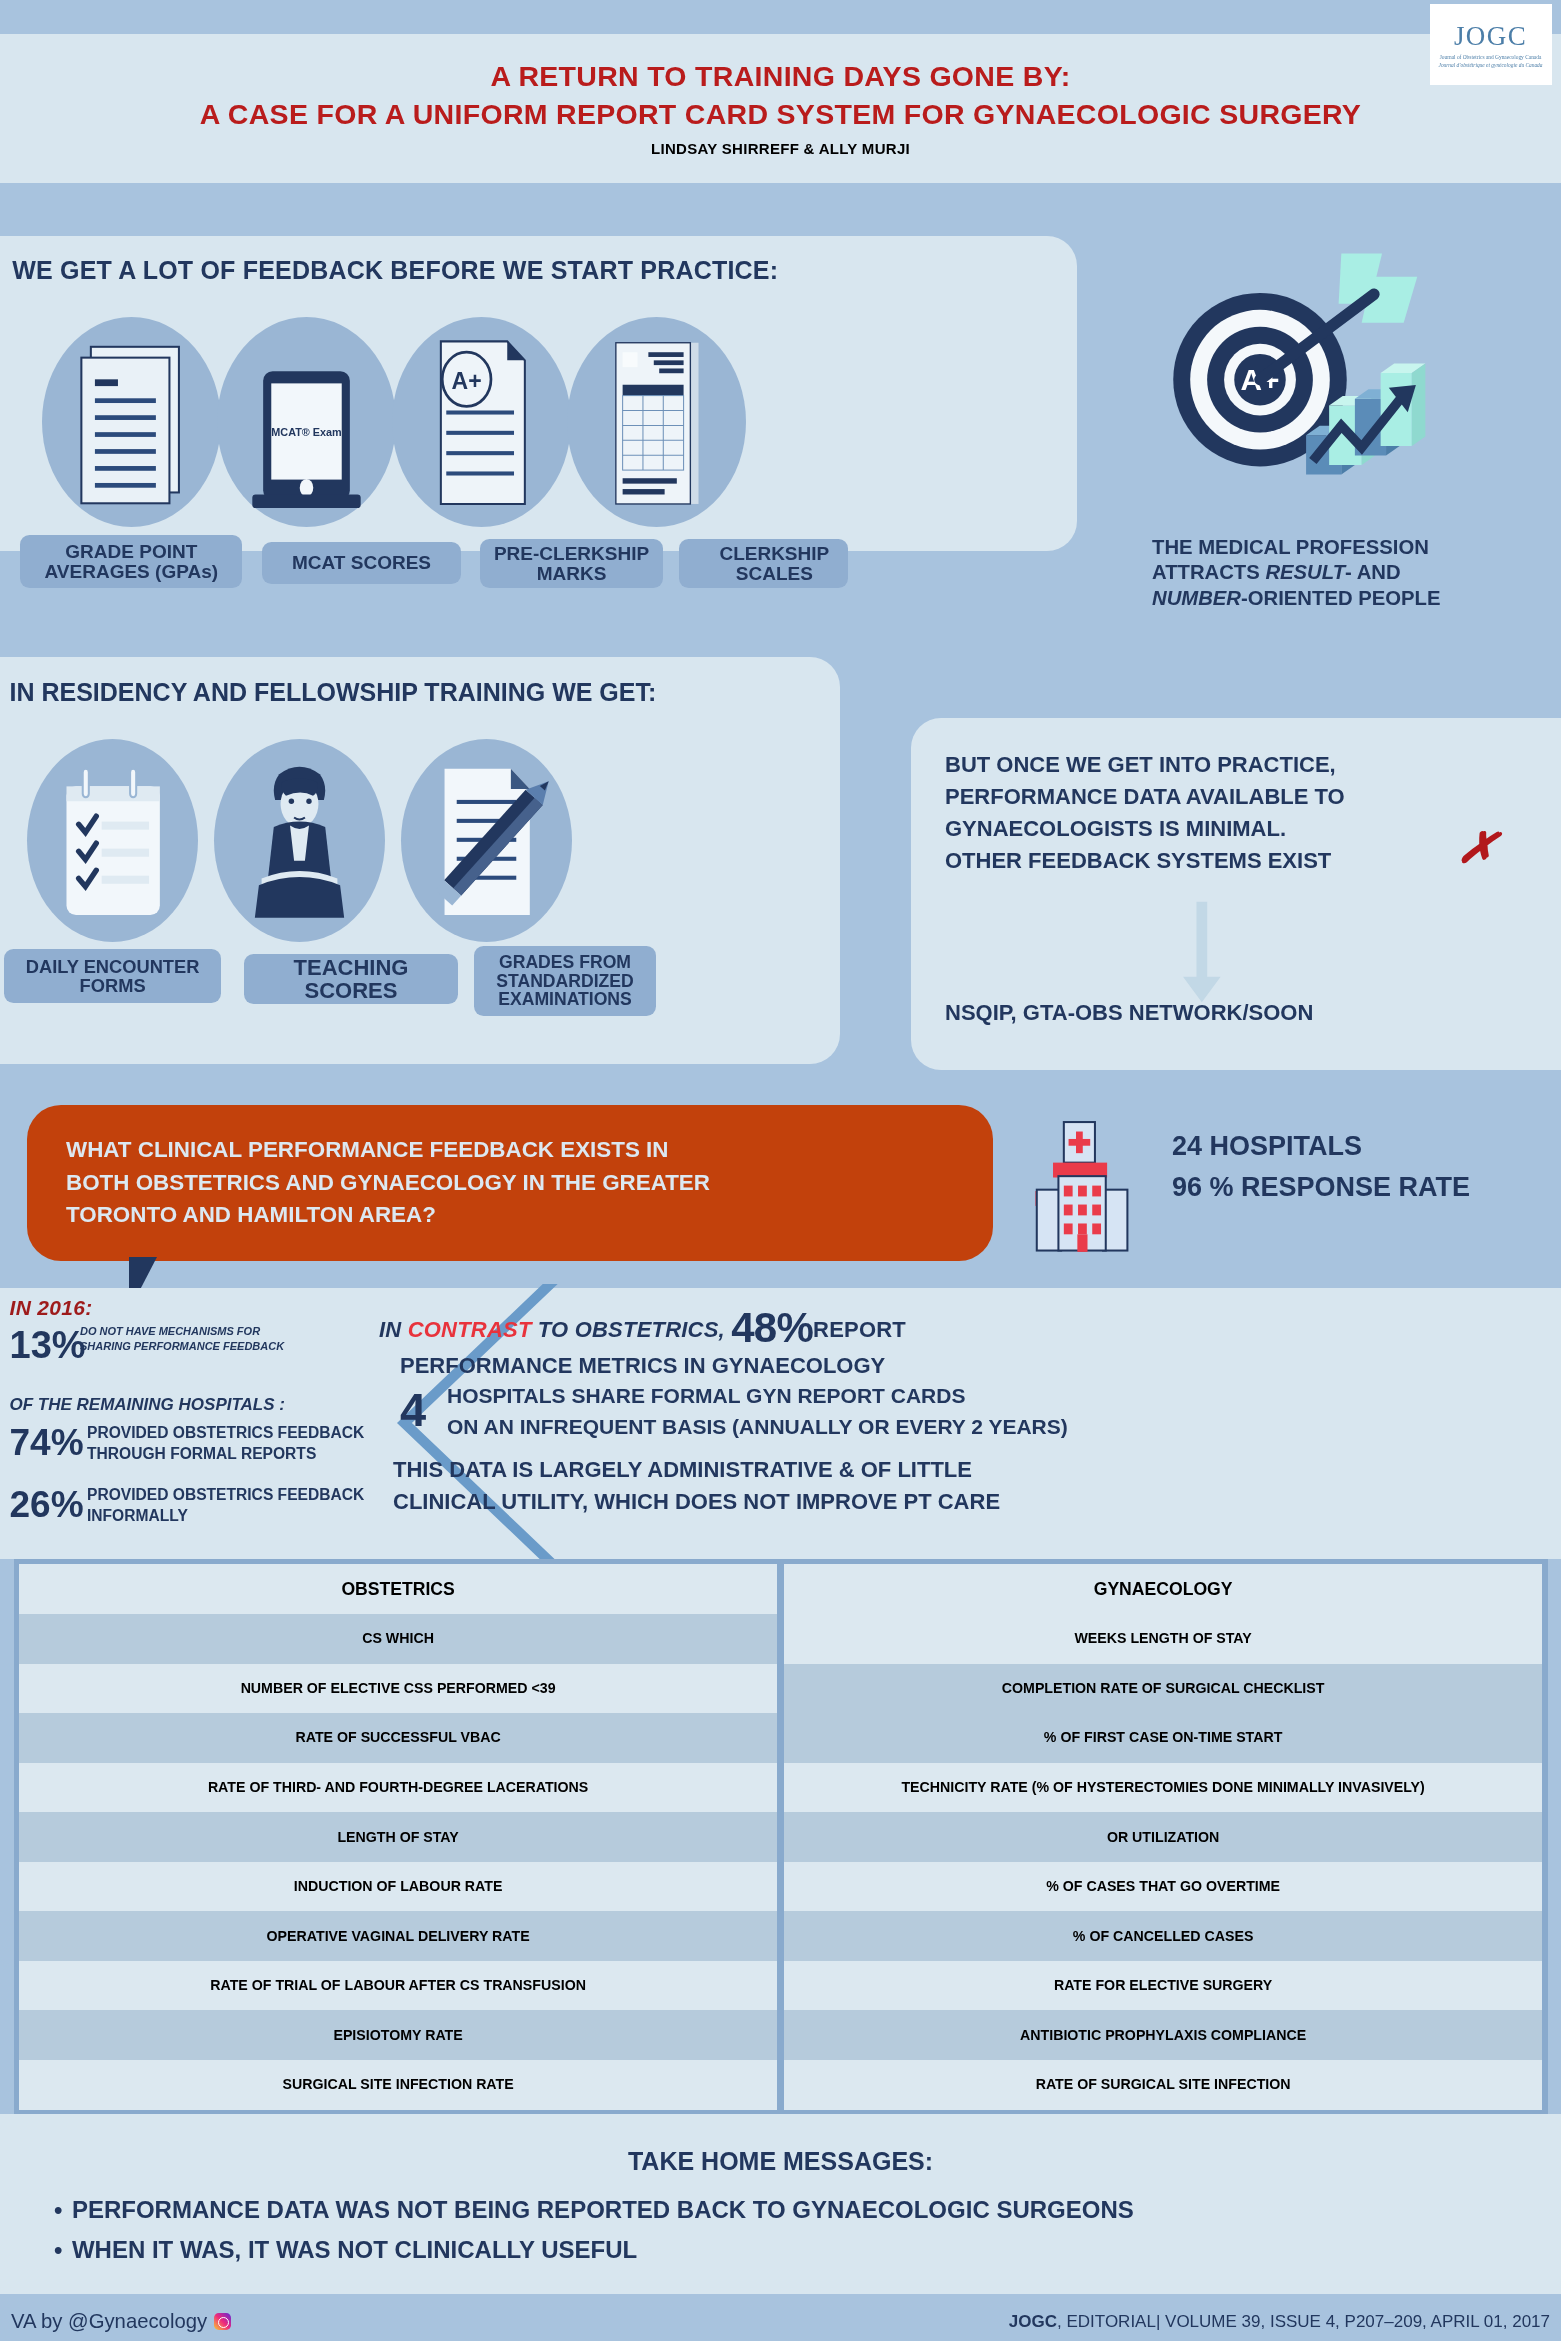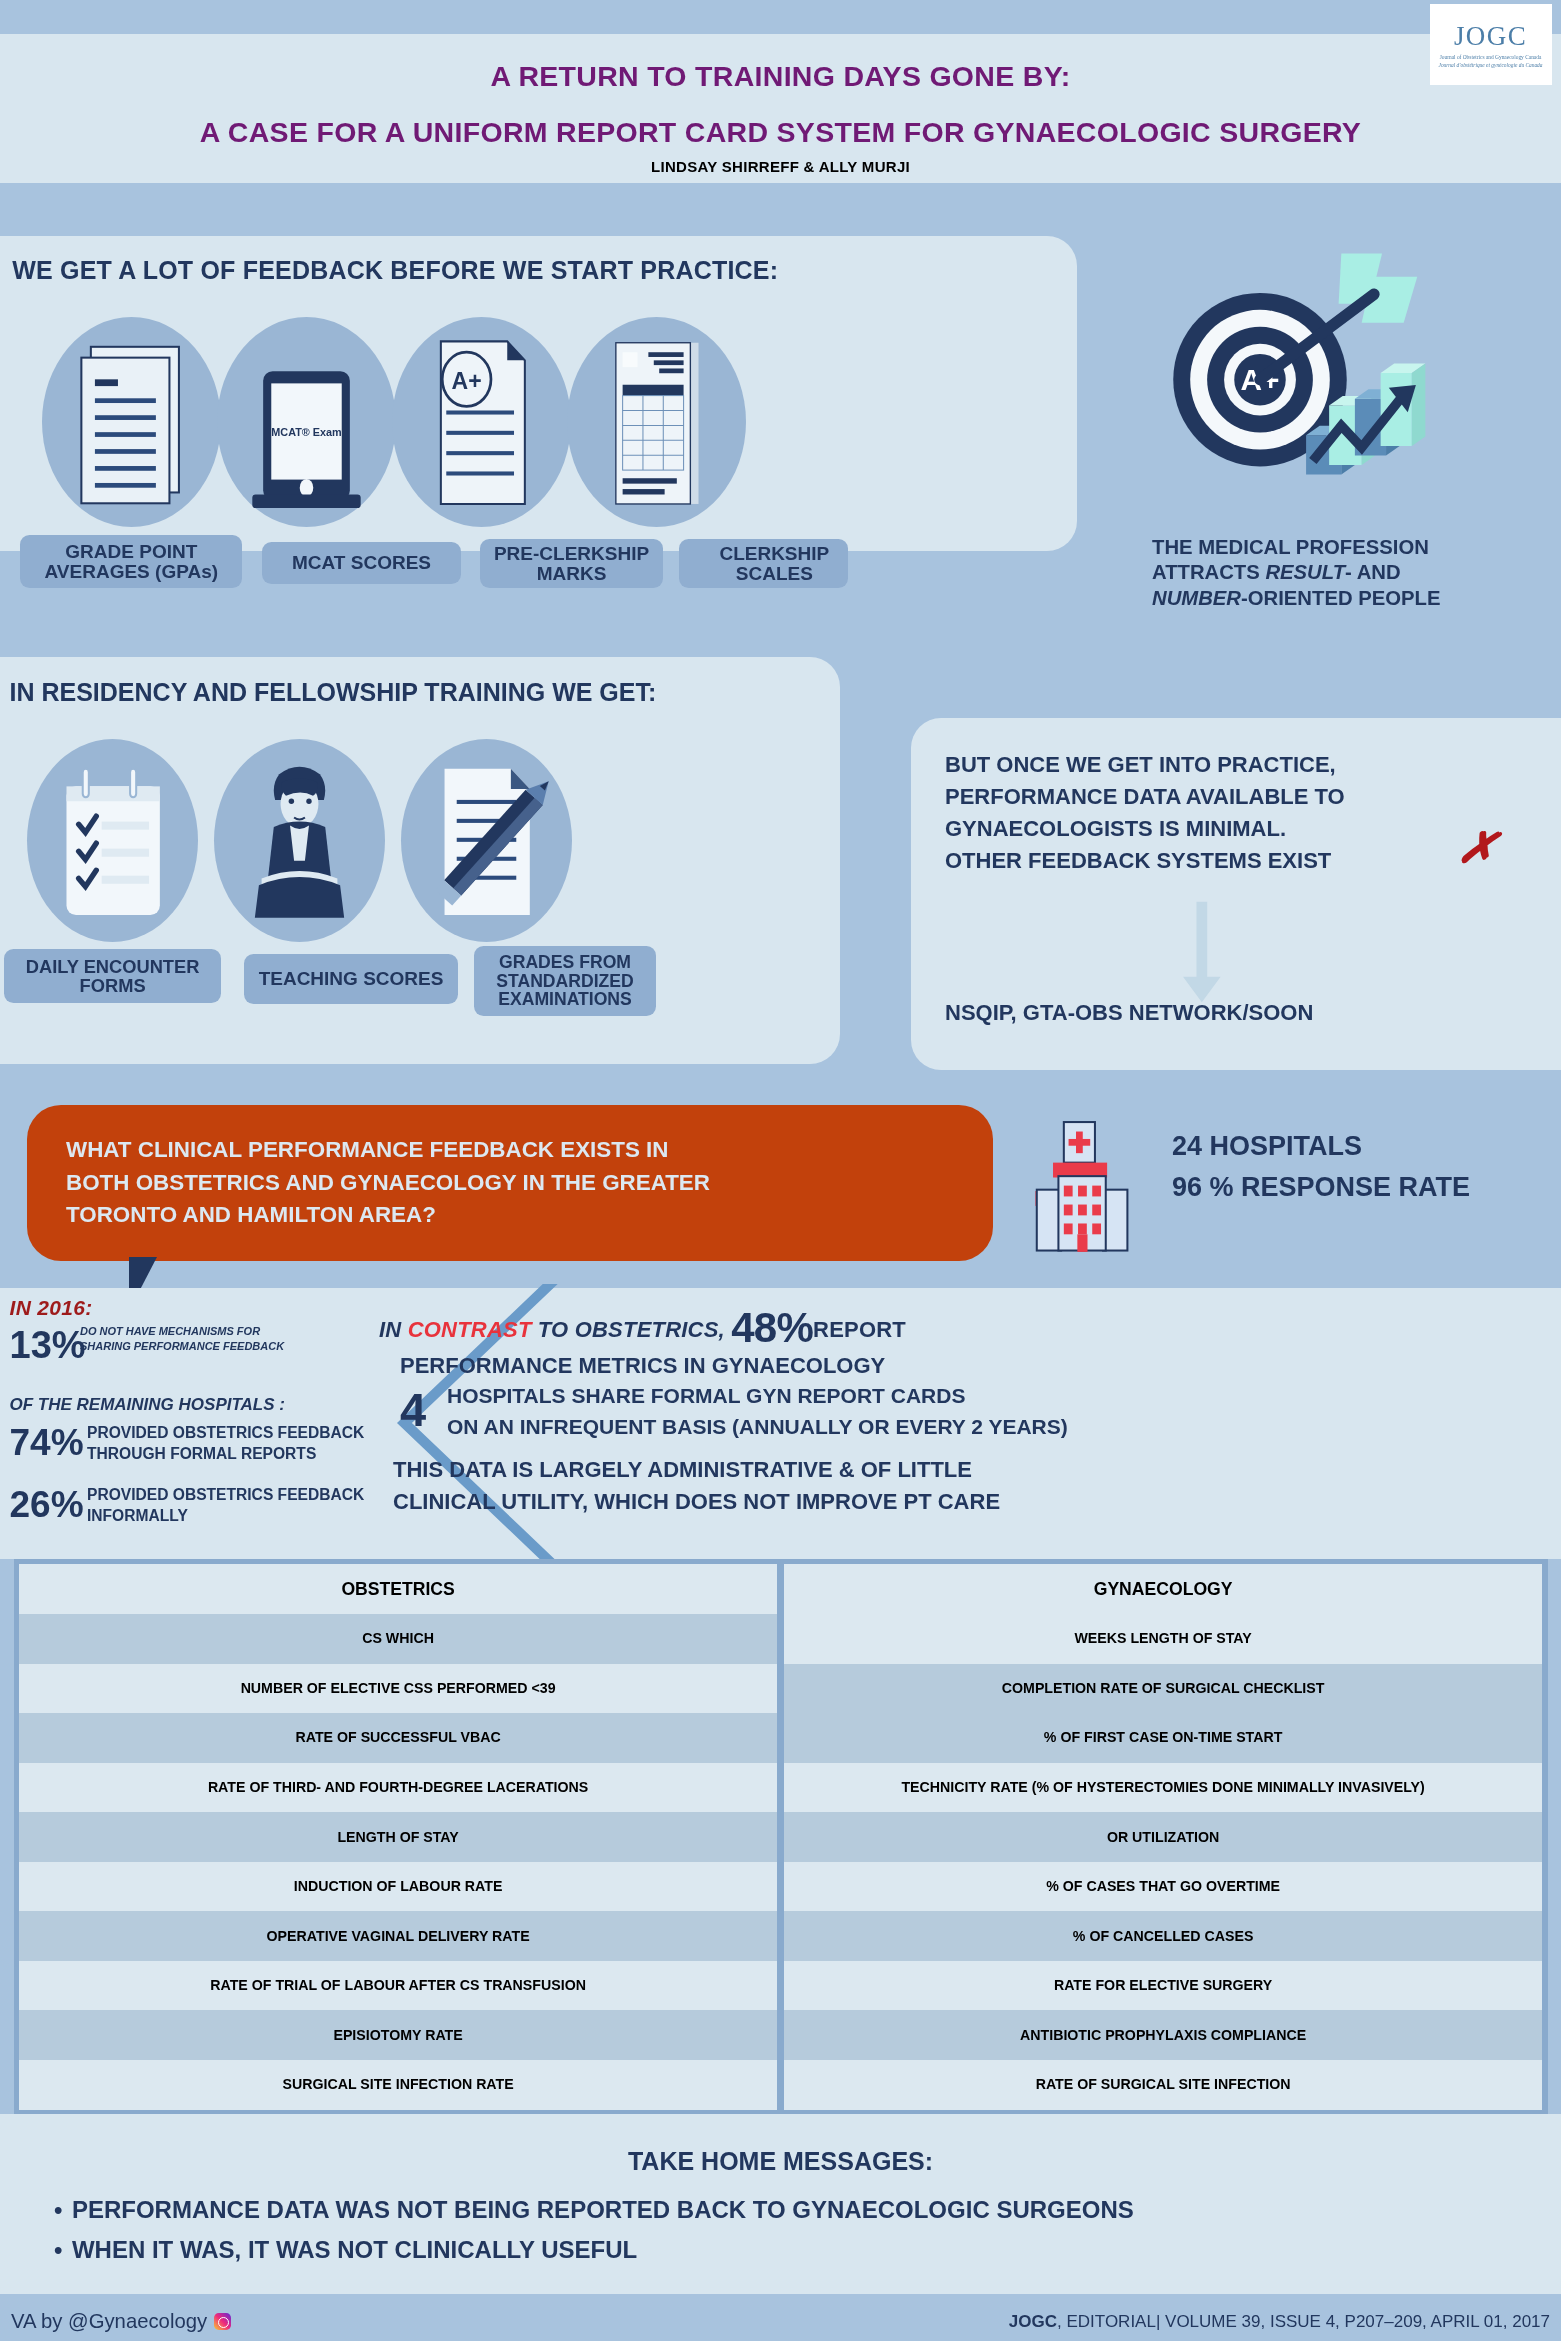--- a/index.html
+++ b/index.html
@@ -18,23 +18,23 @@
   
   .header-band {
     position: absolute; left:0; top:34px; width:1561px; height:149px;
     background:#d8e6ef;
   }
   .title-wrap {
     position:absolute; left:0; top:34px; width:1561px; height:149px;
     display:flex; flex-direction:column; align-items:center; justify-content:center;
   }
   .title-l1, .title-l2 {
-    color:#701a75; font-weight:bold; letter-spacing:0.3px;
+    color:#b91c1c; font-weight:bold; letter-spacing:0.3px;
     font-family:"Liberation Sans", sans-serif;
-    text-align:center; white-space:nowrap;margin-top:18px;
+    text-align:center; white-space:nowrap;
   }
   .title-l1 { font-size:28.5px; margin-bottom:5.4px; }
   .title-l2 { font-size:28.5px; }
   .byline {
     margin-top:9.5px; font-size:15px; font-weight:bold; color:#000000;
     letter-spacing:0.3px;
   }
   .jogc-logo {
     position:absolute; right:9.5px; top:4.1px; width:122px; height:81px;
     background:#ffffff; display:flex; flex-direction:column;
@@ -423,21 +423,21 @@
         <rect x="112" y="58" width="34" height="180" fill="#22375e"></rect>
         <rect x="130" y="58" width="16" height="180" fill="#46618c"></rect>
         <path d="M112 58 L129 26 L146 58 Z" fill="#5b7fae"></path>
         <path d="M124 40 L129 26 L134 40 Z" fill="#22375e"></path>
         <rect x="112" y="238" width="34" height="20" fill="#9ab6d4"></rect>
       </g>
     </svg>
   </div>
 
   <div class="chip" style="left:4.1px; top:949px; width:217px; height:54px; font-size:18.3px;">DAILY ENCOUNTER FORMS</div>
-  <div class="chip" style="left:244px; top:954px; width:214px; height:50px; font-size:19px;">TEACHING SCORES</div>
+  <div class="chip" style="left:244px; top:954px; width:214px; height:50px; font-size:22px;">TEACHING SCORES</div>
   <div class="chip" style="left:474px; top:946px; width:182px; height:70px; font-size:17.6px;">GRADES FROM STANDARDIZED EXAMINATIONS</div>
 
   <div class="panel3"></div>
   <div class="panel3-text">
     <div>BUT ONCE WE GET INTO PRACTICE,</div>
     <div>PERFORMANCE DATA AVAILABLE TO</div>
     <div>GYNAECOLOGISTS IS MINIMAL.</div>
     <div>OTHER FEEDBACK SYSTEMS EXIST</div>
   </div>
   <div class="redx">✗</div>

